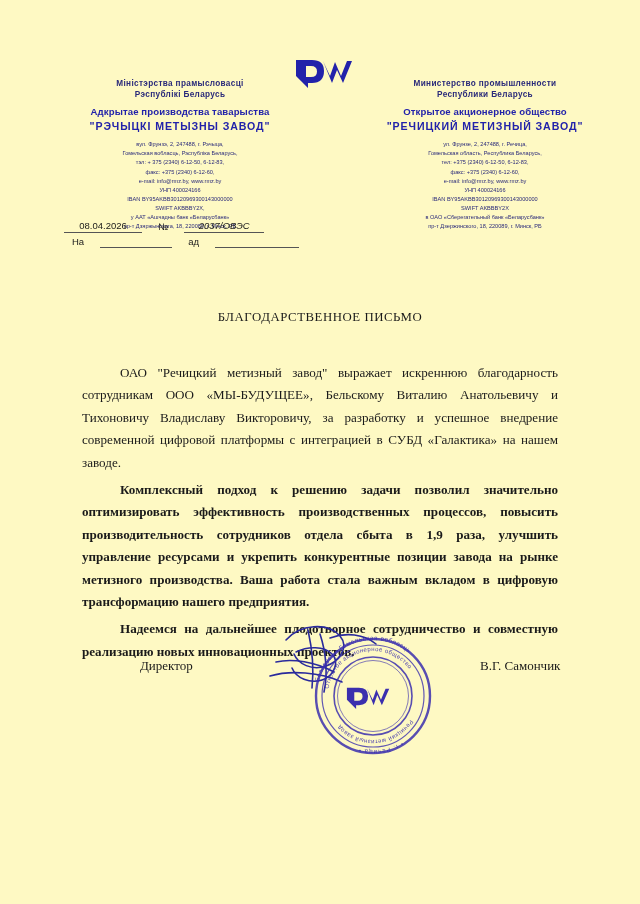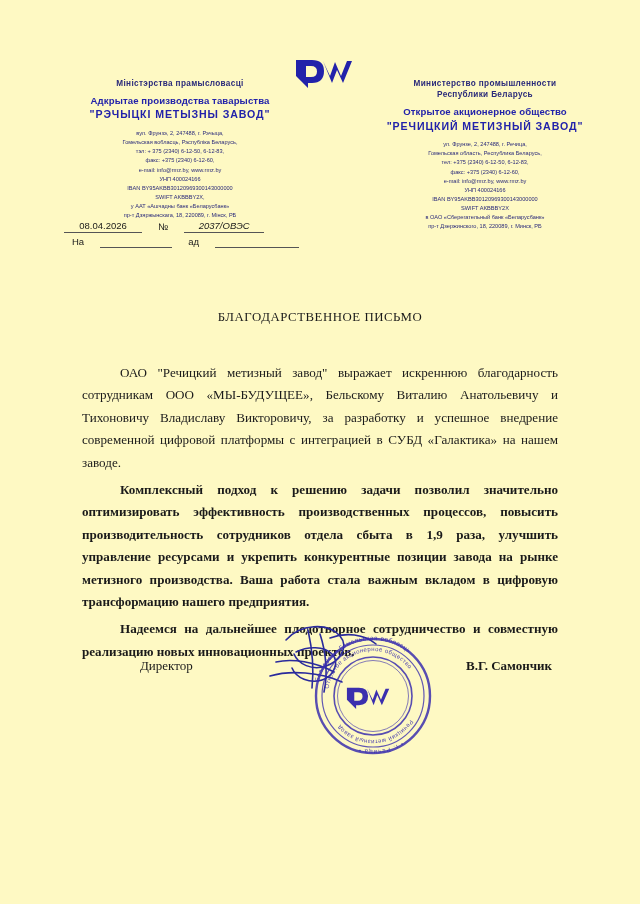--- a/index.html
+++ b/index.html
@@ -140,23 +140,22 @@
     color: #1a1a1a;
   }
   .sig-title {
     position: absolute;
     left: 124px;
     top: 0;
     margin-left: 16px;
   }
   .sig-name {
     position: absolute;
-    left: 466px;
+    left: 480px;
     top: 0;
-    font-weight: bold;
   }
 
   
   .stamp-area {
     position: absolute;
     left: 268px;
     top: 618px;
     width: 210px;
     height: 150px;
     pointer-events: none;
@@ -174,20 +173,21 @@
                M12 10 L12 21 L17 21 Q23 21 23 15.5 Q23 10 17 10 Z" fill="#2222aa"></path>
       <path d="M29 5 L36 20 L41 6 L47 20 L53 5 L58 5 L49 27 L43 14 L38 27 L29 5 Z" fill="#2222aa"></path>
     </svg>
   </div>
 
   <div class="letterhead">
 
     <div class="lh-col left">
       <div class="lh-ministry">
         <div>Міністэрства прамысловасці</div>
+        <div>Рэспублікі Беларусь</div>
       </div>
       <div class="lh-org">
         <div>Адкрытае производства таварыства</div>
         <div class="big">"РЭЧЫЦКІ МЕТЫЗНЫ ЗАВОД"</div>
       </div>
       <div class="lh-contacts">
         <div>вул. Фрунзэ, 2, 247488, г. Рэчыца,</div>
         <div>Гомельская вобласць, Рэспубліка Беларусь,</div>
         <div>тэл: + 375 (2340) 6-12-50, 6-12-83,</div>
         <div>факс: +375 (2340) 6-12-60,</div>

